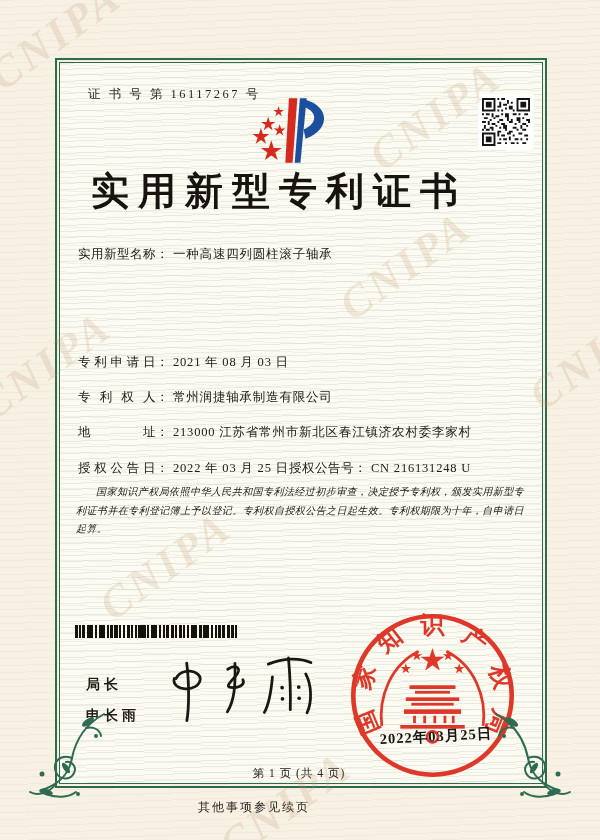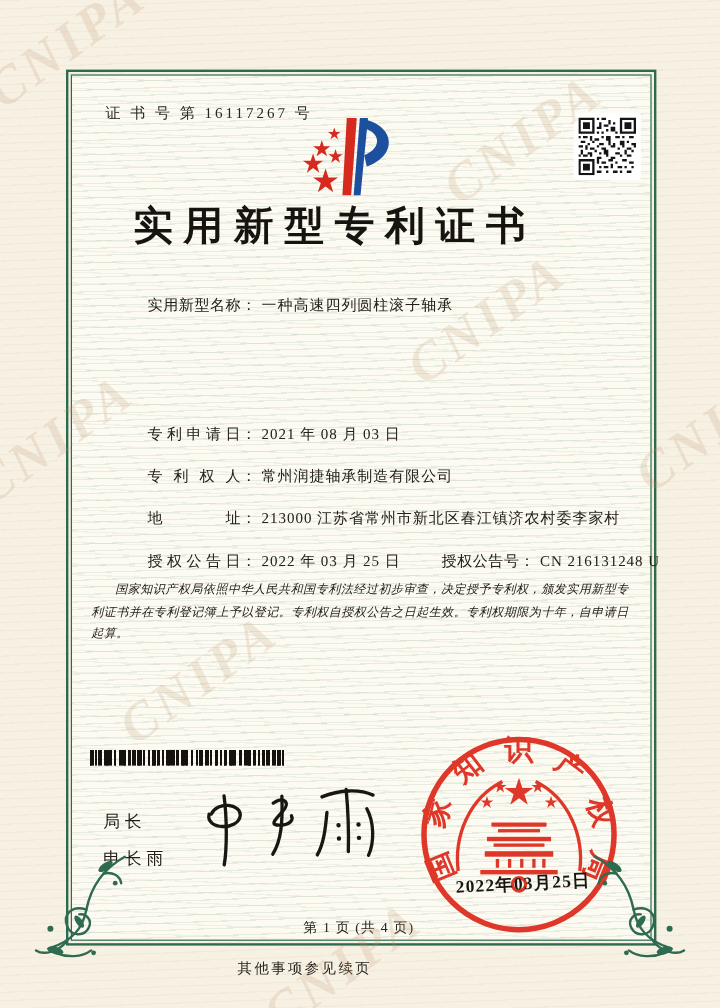--- a/index.html
+++ b/index.html
@@ -18,36 +18,36 @@
       repeating-linear-gradient(178deg, rgba(126,162,136,.16) 0 1px, transparent 1px 6px),
       repeating-linear-gradient(182deg, rgba(126,162,136,.10) 0 1px, transparent 1px 9px);
   }
   .wm{
     position:absolute; z-index:5; font-size:44px; font-weight:bold; font-style:italic;
     color:rgba(196,148,108,0.20); transform:rotate(-36deg); letter-spacing:4px;
     pointer-events:none; font-family:"Liberation Serif","DejaVu Serif",serif;
   }
   .abs{position:absolute; z-index:2;}
   .cert-number{left:88px; top:86px; font-size:12.5px; letter-spacing:2.5px; color:#2a261f;}
-  .title{left:55px; top:166px; width:448px; text-align:center; font-size:33px; font-weight:bold;
+  .title{left:55px; top:166px; width:448px; text-align:center; font-size:38px; font-weight:bold;
          letter-spacing:9px; color:#17140f;}
   .row{left:78px; width:450px; font-size:12.5px; line-height:20px; letter-spacing:0.5px; white-space:nowrap;}
-  .fl{display:inline-block; width:78px; text-align:justify; text-align-last:justify; vertical-align:top;margin-left:45px;}
-  .fl2{display:inline-block; margin-left:34px; vertical-align:top;}
+  .fl{display:inline-block; width:78px; text-align:justify; text-align-last:justify; vertical-align:top;}
+  .fl2{display:inline-block; vertical-align:top;}
   .fc{display:inline-block; margin-right:4px;}
   .fv{letter-spacing:0.8px;}
   .paras{left:76px; top:483px; width:448px; z-index:2; position:absolute;}
   .paras p{margin:0; font-size:10px; line-height:18.7px; text-align:justify; text-indent:2em;
            font-style:italic; letter-spacing:0.4px; color:#242019;}
   .barcode{left:75px; top:625px; width:162px; height:13px;
     background-image:
       repeating-linear-gradient(90deg,#15120e 0,#15120e 2px,transparent 2px,transparent 4px),
       repeating-linear-gradient(90deg,#15120e 0,#15120e 1px,transparent 1px,transparent 7px),
       repeating-linear-gradient(90deg,#15120e 0,#15120e 3px,transparent 3px,transparent 13px);}
-  .signer{font-size:14px; letter-spacing:4px; color:#211d17;}
+  .signer{font-size:14px; letter-spacing:4px; color:#211d17;font-weight:bold;}
   .sig-svg{left:158px; top:650px; z-index:3;}
   .seal-svg{left:345px; top:608px; z-index:3; opacity:.93;}
   .seal-date{left:352px; top:727px; width:168px; text-align:center; z-index:4;
              font-size:14.5px; font-weight:bold; color:#181512; transform:rotate(-3deg); letter-spacing:1px;}
   .page-indicator{left:55px; top:766px; width:488px; text-align:center; font-size:11.5px; letter-spacing:1px;}
   .footer-note{left:0; top:799px; width:508px; text-align:center; font-size:12px; letter-spacing:2px; color:#2a261f;}
   .qr-pad{left:478px; top:94px; width:56px; height:56px; background:#ffffff; border-radius:2px; z-index:2;}
   .ornament{z-index:4;}
 </style>
 </head>

